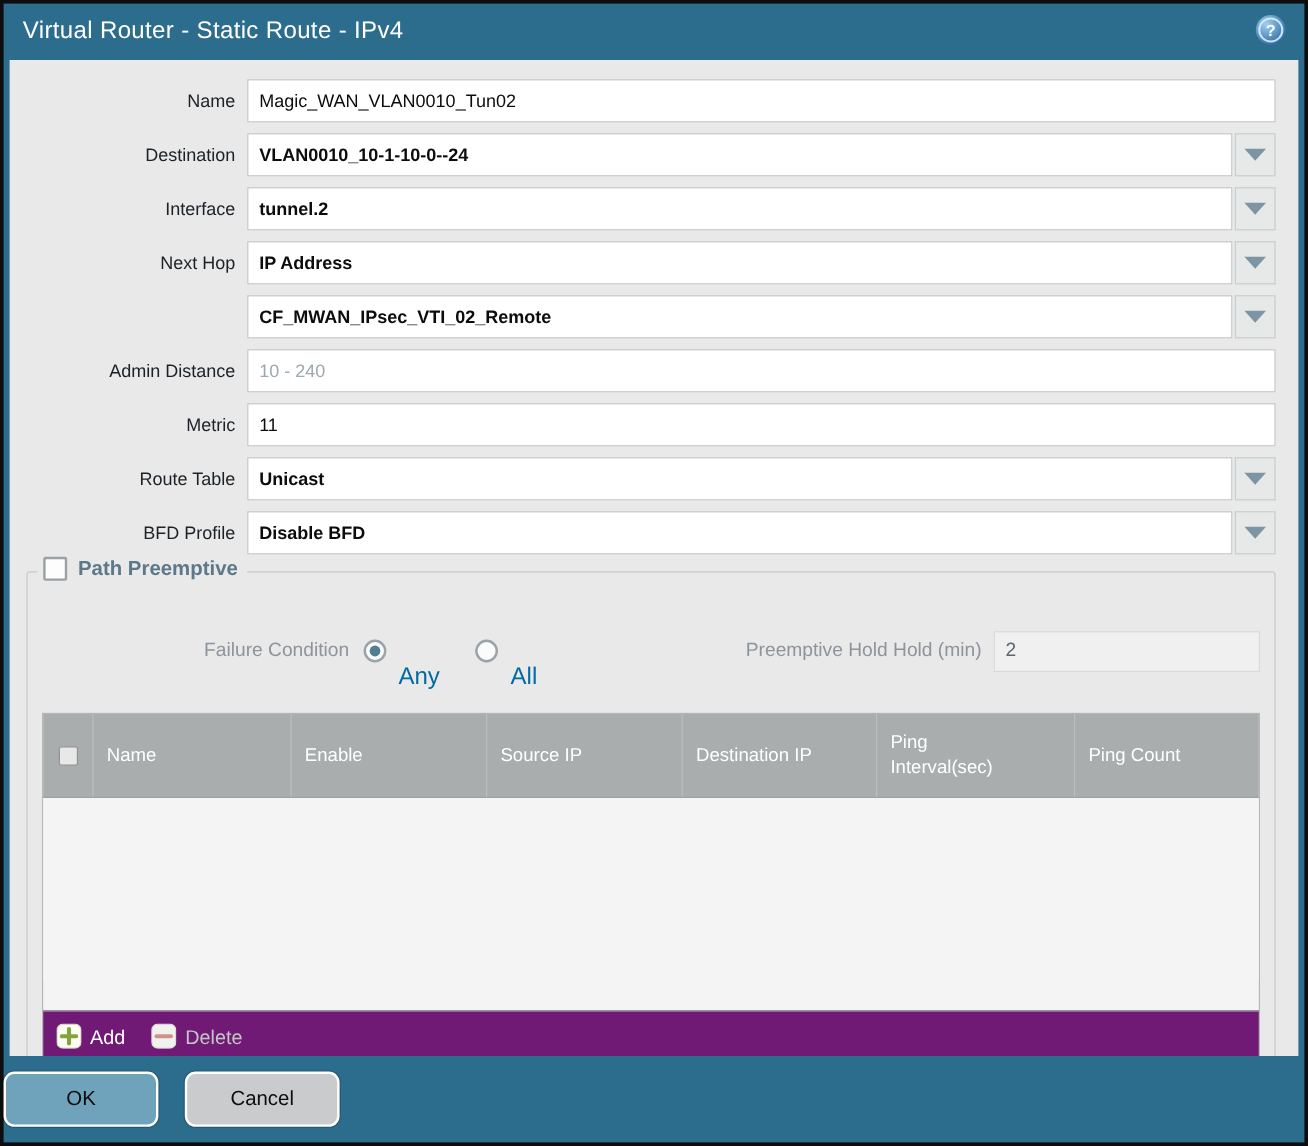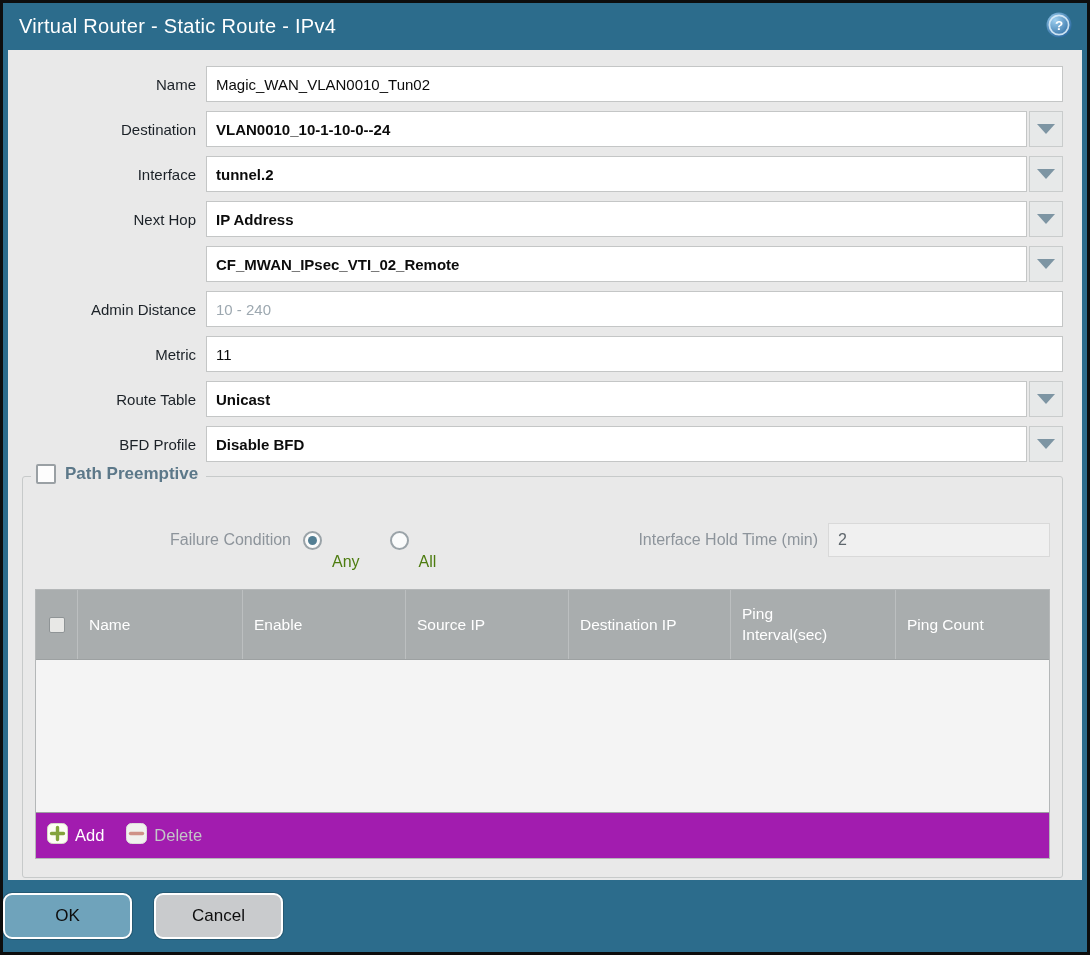--- a/index.html
+++ b/index.html
@@ -90,21 +90,21 @@
   .radio-opt { display: flex; align-items: center; gap: 10px; margin-right: 30px; cursor: pointer; }
   .radio {
     width: 19px; height: 19px; border-radius: 50%;
     border: 2px solid #9aa3a8; background: #fafbfb;
     display: inline-flex; align-items: center; justify-content: center;
   }
   .radio.selected::after {
     content: ""; width: 9px; height: 9px; border-radius: 50%;
     background: #527e93; display: block;
   }
-  .radio-text { font-size: 16px; color: #4d7c0f; margin-top: 44px; }
+  .radio-text { font-size: 20px; color: #0369a1; margin-top: 44px; }
   .preempt-label { margin-left: auto; padding-right: 10px; }
   .ti.disabled {
     flex: 0 0 222px; width: 222px; height: 33px;
     background: #f0f0f0; border: 1px solid #d9d9d9; color: #5e666c; font-size: 16px;
   }
 
   
   .grid { border: 1px solid #b4b7b8; background: #f4f4f4; }
   .grid-header {
     display: flex; align-items: stretch;
@@ -125,22 +125,22 @@
   .col-name { flex: 0 0 165px; }
   .col-enable { flex: 0 0 163px; }
   .col-srcip { flex: 0 0 163px; }
   .col-dstip { flex: 0 0 162px; }
   .col-ping { flex: 0 0 165px; }
   .wrap-narrow { display: inline-block; max-width: 105px; line-height: 1.35; }
 
   .grid-body { height: 152px; background: #f4f4f4; }
 
   .grid-toolbar {
-    height: 46px; background: #a21caf; border-top: 1px solid #9da1a2;
-    display: flex; align-items: center; gap: 22px; padding-left: 11px;
+    height: 46px; background: #701a75; border-top: 1px solid #9da1a2;
+    display: flex; align-items: center; gap: 22px; padding-left: 11px; margin-top: 25px;
   }
   .tb-btn {
     display: flex; align-items: center; gap: 7px;
     background: none; border: none; cursor: pointer;
     color: #ffffff; font-size: 16.5px; font-family: "Liberation Sans", sans-serif;
     padding: 0;
   }
   .tb-btn.disabled { color: #c3c6c7; cursor: default; }
 
   
@@ -287,21 +287,21 @@
       <div class="pm-row">
         <span class="pm-label fc-label">Failure Condition</span>
         <label class="radio-opt">
           <span class="radio selected"></span>
           <span class="radio-text">Any</span>
         </label>
         <label class="radio-opt">
           <span class="radio"></span>
           <span class="radio-text">All</span>
         </label>
-        <span class="pm-label preempt-label">Interface Hold Time (min)</span>
+        <span class="pm-label preempt-label">Preemptive Hold Hold (min)</span>
         <input class="ti disabled" type="text" value="2" style="">
       </div>
 
       <div class="grid">
         <div class="grid-header">
           <div class="gh gh-cb">
             <span class="cb-small"></span>
           </div>
           <div class="gh col-name">
             <span>Name</span>

